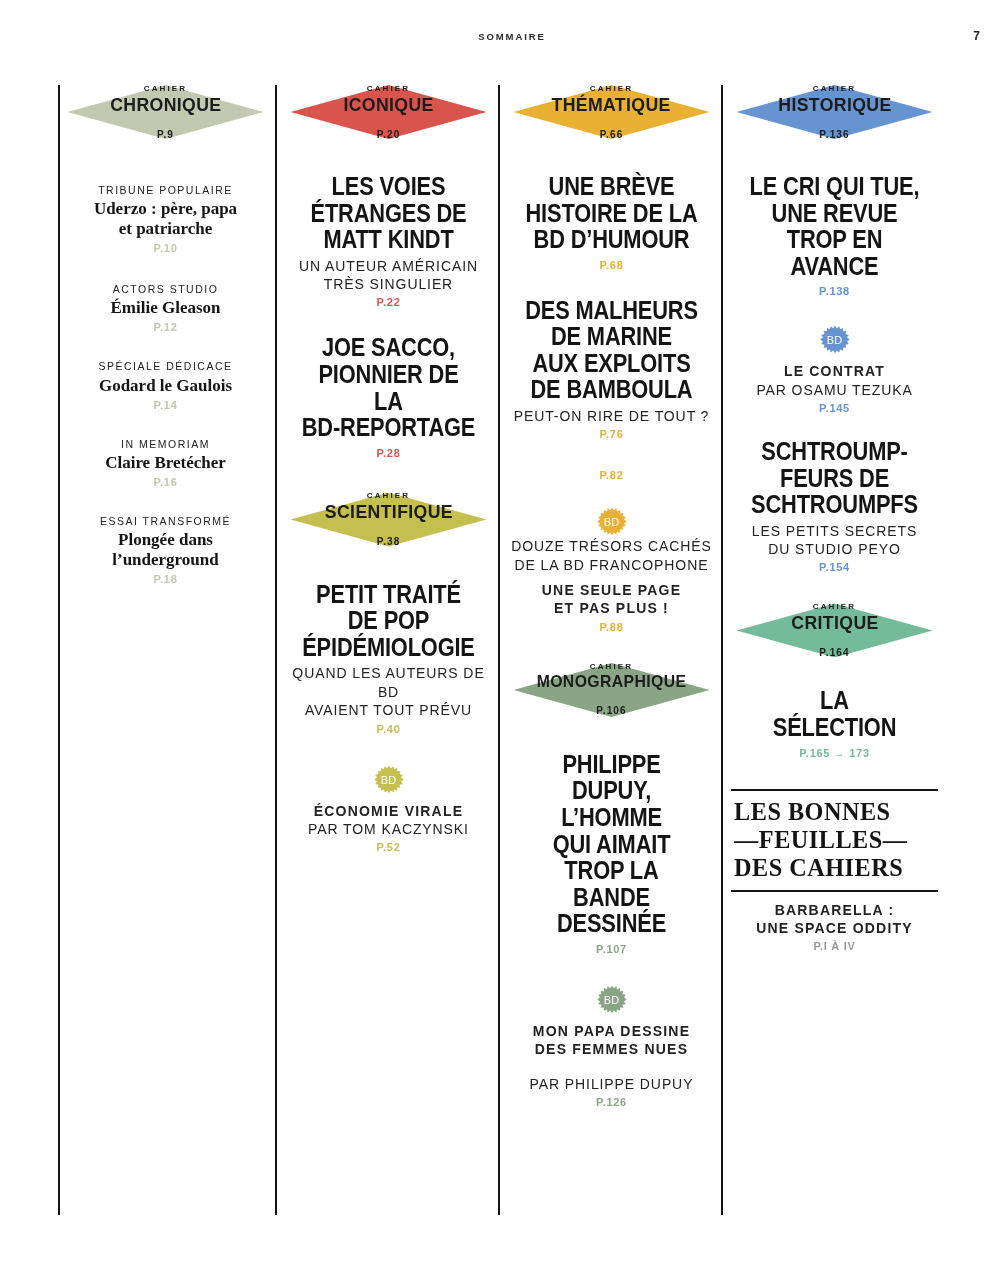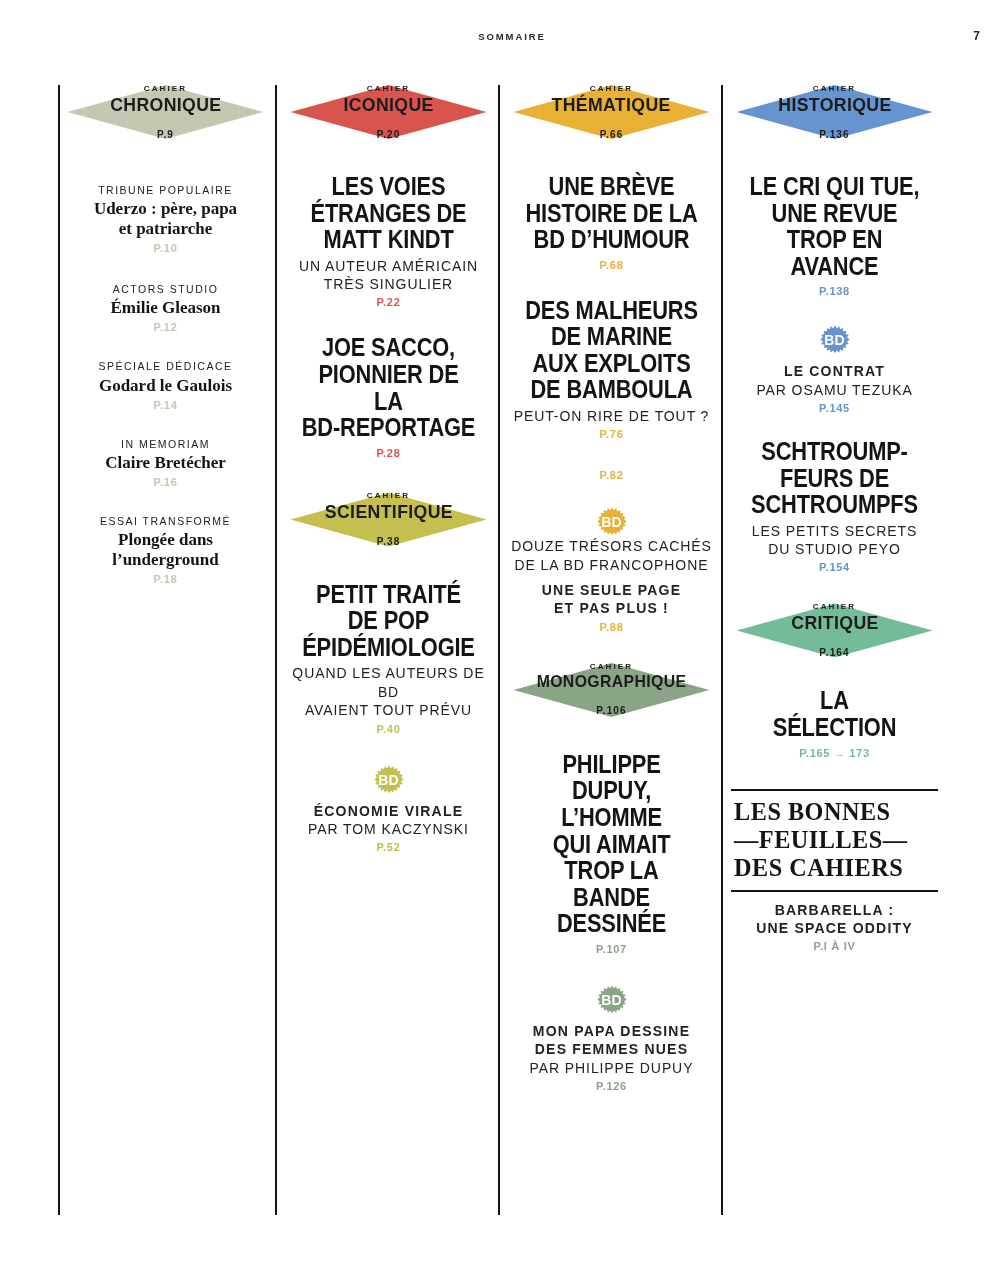--- a/index.html
+++ b/index.html
@@ -107,21 +107,21 @@
 
   
   .bd-badge{
     width:30px; height:30px; margin:0 auto;
     position:relative;
   }
   .bd-badge svg{ display:block; width:30px; height:30px; }
   .bd-badge .bd-label{
     position:absolute; left:0; top:0; width:30px; height:30px;
     display:flex; align-items:center; justify-content:center;
-    font-size:14px; font-weight:700; color:#ffffff; letter-spacing:0.2px;
+    font-size:11px; font-weight:400; color:#ffffff; letter-spacing:0.2px;
   }
 
   
   .feuilles{
     text-align:left;
     border-top:2.5px solid #141414;
     border-bottom:2.5px solid #141414;
     padding:7px 0 8px 0;
   }
   .feuilles .f-line{
@@ -381,21 +381,21 @@
         <div class="bd-badge">
           <svg viewBox="0 0 100 100" aria-hidden="true">
               <path fill="#8aa486" d="M50 2 56 11 64 4 67 14 77 10 77 21 88 20 85 30 96 33 90 41 99 48 90 55 96 63 85 66 88 76 77 75 77 86 67 82 64 92 56 85 50 94 44 85 36 92 33 82 23 86 23 75 12 76 15 66 4 63 10 55 1 48 10 41 4 33 15 30 12 20 23 21 23 10 33 14 36 4 44 11Z"></path>
             </svg>
           <div class="bd-label">BD</div>
         </div>
         <div class="e-sub bold" style="margin-top:7px">
           <div>MON PAPA DESSINE</div>
           <div>DES FEMMES NUES</div>
         </div>
-        <div class="e-sub" style="margin-top:0">PAR PHILIPPE DUPUY</div>
+        <div class="e-sub" style="margin-top:16px">PAR PHILIPPE DUPUY</div>
         <div class="e-page" style="color:#8aa486">P.126</div>
       </div>
 
     </div>
   </div>
 
   <div class="col">
     <div class="rule" style="left:-6px"></div>
     <div class="colbody">
 

